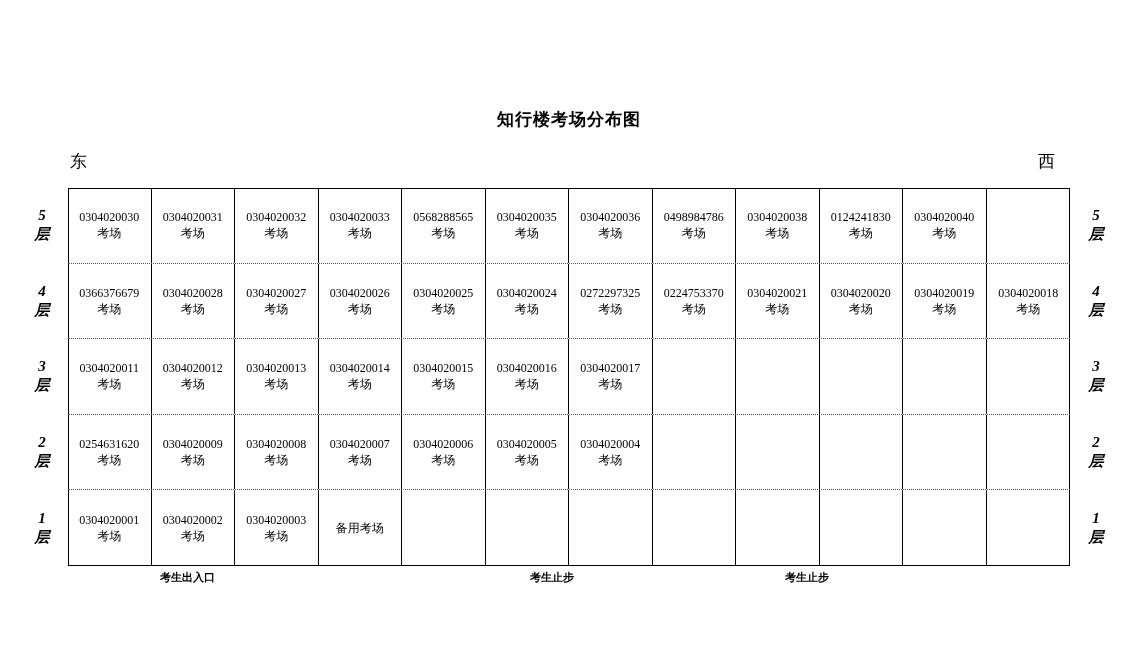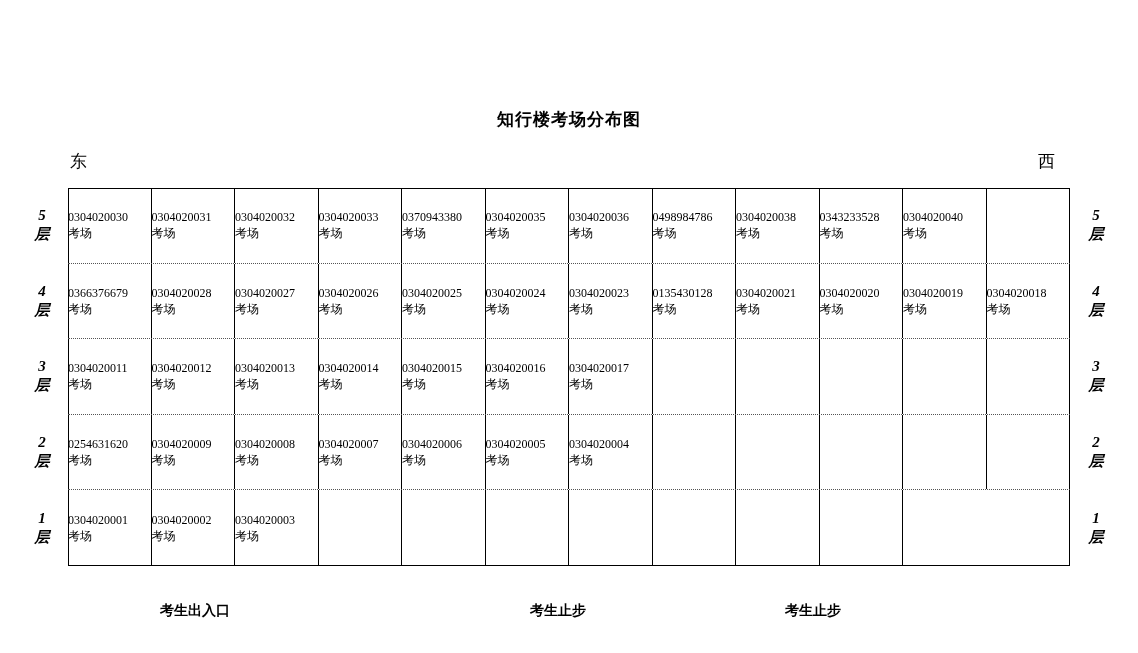--- a/index.html
+++ b/index.html
@@ -73,21 +73,21 @@
     box-sizing: border-box;
   }
 
   .cell {
     width: 83.5px;
     height: 100%;
     box-sizing: border-box;
     border-right: 1px solid #000;
     display: flex;
     flex-direction: column;
-    align-items: flex-start;
+    align-items: center;
     justify-content: center;
     font-size: 12px;
     line-height: 16px;
     text-align: center;
     font-family: "Liberation Serif", "DejaVu Serif", serif;
   }
   .cell.empty { }
   .cell.no-border { border-right: none; }
   .cell .line1, .cell .line2 { display: block; }
 
@@ -103,25 +103,24 @@
     font-family: "Liberation Serif", "DejaVu Serif", serif;
   }
   .floor-label .l1, .floor-label .l2 { display: block; }
   .label-left  { left: -46px; top: 50%; transform: translateY(-50%); }
   .label-right { right: -46px; top: 50%; transform: translateY(-50%); }
 
   
   .bottom-note {
     position: absolute;
     top: 570px;
-    font-size: 14px;
+    font-size: 11px;
     font-weight: bold;
     font-family: Liberation Serif, serif;
     white-space: nowrap;
-    margin-top: 32px;
   }
   #note-entrance { left: 160px; }
   #note-stop-1   { left: 530px; }
   #note-stop-2   { left: 785px; }
 </style>
 </head>
 <body>
 
 <div id="page-title">知行楼考场分布图</div>
 
@@ -147,41 +146,41 @@
         </div>
       <div class="cell">
           <span class="line1">0304020032</span>
           <span class="line2">考场</span>
         </div>
       <div class="cell">
           <span class="line1">0304020033</span>
           <span class="line2">考场</span>
         </div>
       <div class="cell">
-          <span class="line1">0370943380</span>
+          <span class="line1">0568288565</span>
           <span class="line2">考场</span>
         </div>
       <div class="cell">
           <span class="line1">0304020035</span>
           <span class="line2">考场</span>
         </div>
       <div class="cell">
           <span class="line1">0304020036</span>
           <span class="line2">考场</span>
         </div>
       <div class="cell">
           <span class="line1">0498984786</span>
           <span class="line2">考场</span>
         </div>
       <div class="cell">
           <span class="line1">0304020038</span>
           <span class="line2">考场</span>
         </div>
       <div class="cell">
-          <span class="line1">0343233528</span>
+          <span class="line1">0124241830</span>
           <span class="line2">考场</span>
         </div>
       <div class="cell">
           <span class="line1">0304020040</span>
           <span class="line2">考场</span>
         </div>
       <div class="cell empty no-border">
           <span class="line1"></span>
           <span class="line2"></span>
         </div>
@@ -216,25 +215,25 @@
         </div>
       <div class="cell">
           <span class="line1">0304020025</span>
           <span class="line2">考场</span>
         </div>
       <div class="cell">
           <span class="line1">0304020024</span>
           <span class="line2">考场</span>
         </div>
       <div class="cell">
-          <span class="line1">0304020023</span>
-          <span class="line2">考场</span>
-        </div>
-      <div class="cell">
-          <span class="line1">0135430128</span>
+          <span class="line1">0272297325</span>
+          <span class="line2">考场</span>
+        </div>
+      <div class="cell">
+          <span class="line1">0224753370</span>
           <span class="line2">考场</span>
         </div>
       <div class="cell">
           <span class="line1">0304020021</span>
           <span class="line2">考场</span>
         </div>
       <div class="cell">
           <span class="line1">0304020020</span>
           <span class="line2">考场</span>
         </div>
@@ -386,20 +385,24 @@
           <span class="line2">考场</span>
         </div>
       <div class="cell">
           <span class="line1">0304020002</span>
           <span class="line2">考场</span>
         </div>
       <div class="cell">
           <span class="line1">0304020003</span>
           <span class="line2">考场</span>
         </div>
+      <div class="cell">
+          <span class="line1">备用考场</span>
+          <span class="line2"></span>
+        </div>
       <div class="cell empty">
           <span class="line1"></span>
           <span class="line2"></span>
         </div>
       <div class="cell empty">
           <span class="line1"></span>
           <span class="line2"></span>
         </div>
       <div class="cell empty">
           <span class="line1"></span>

